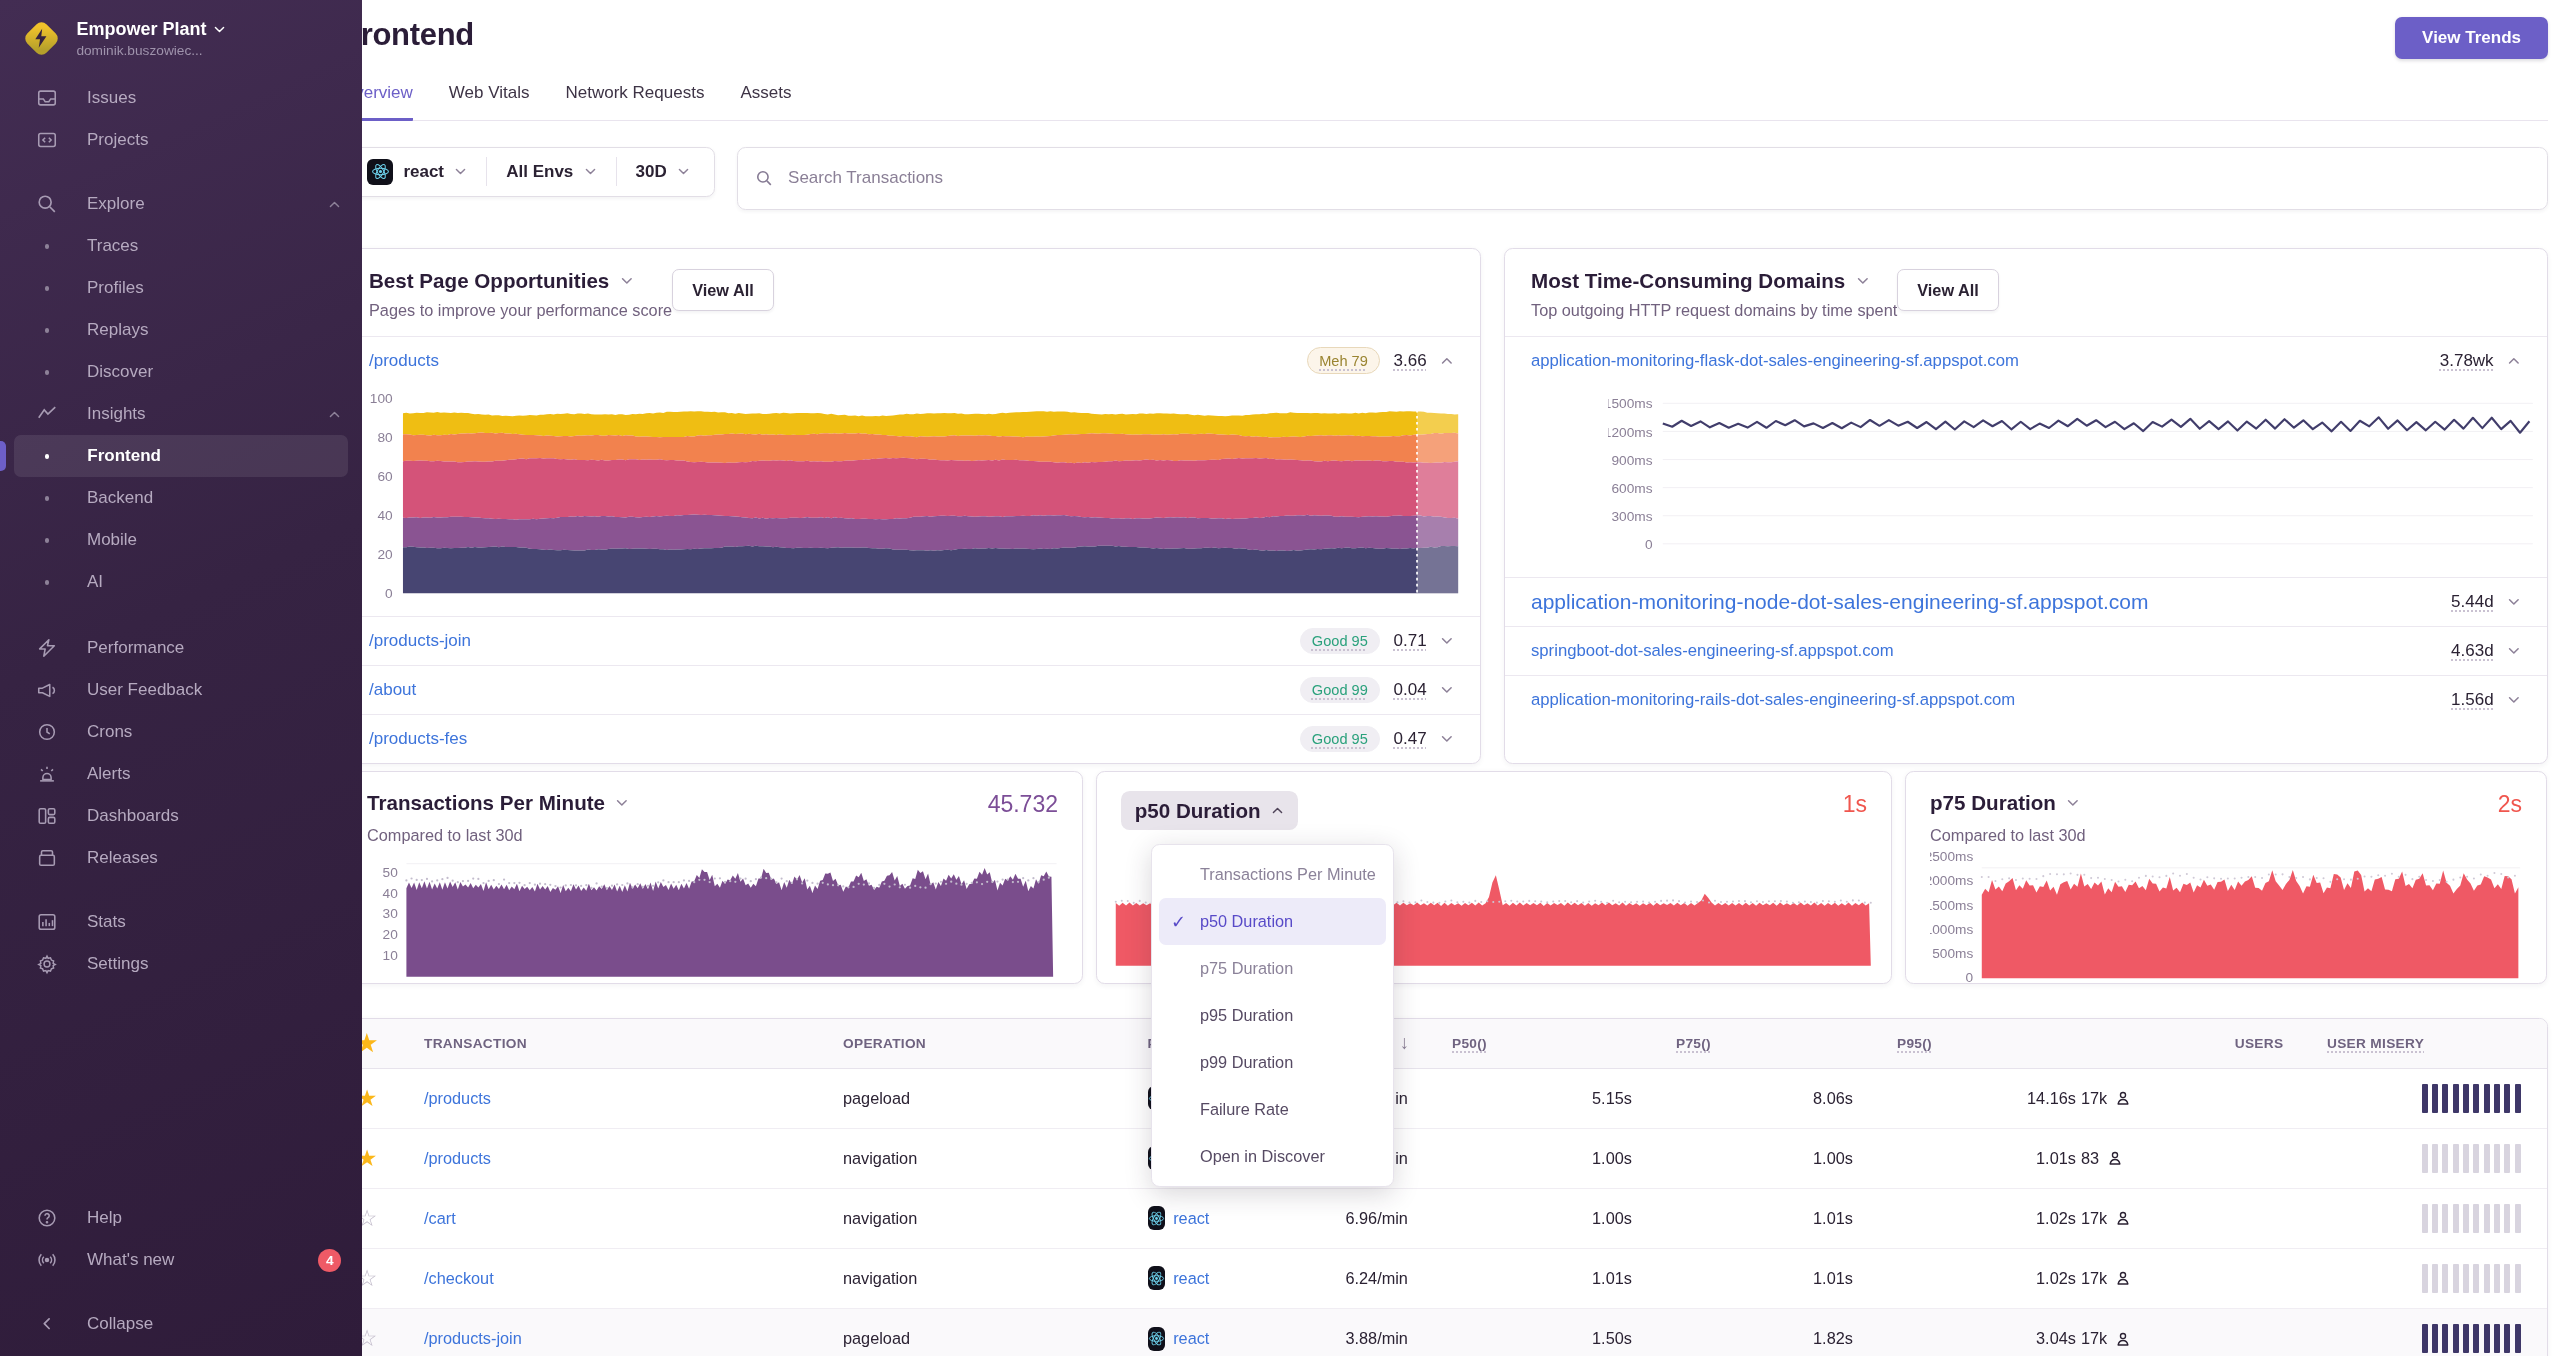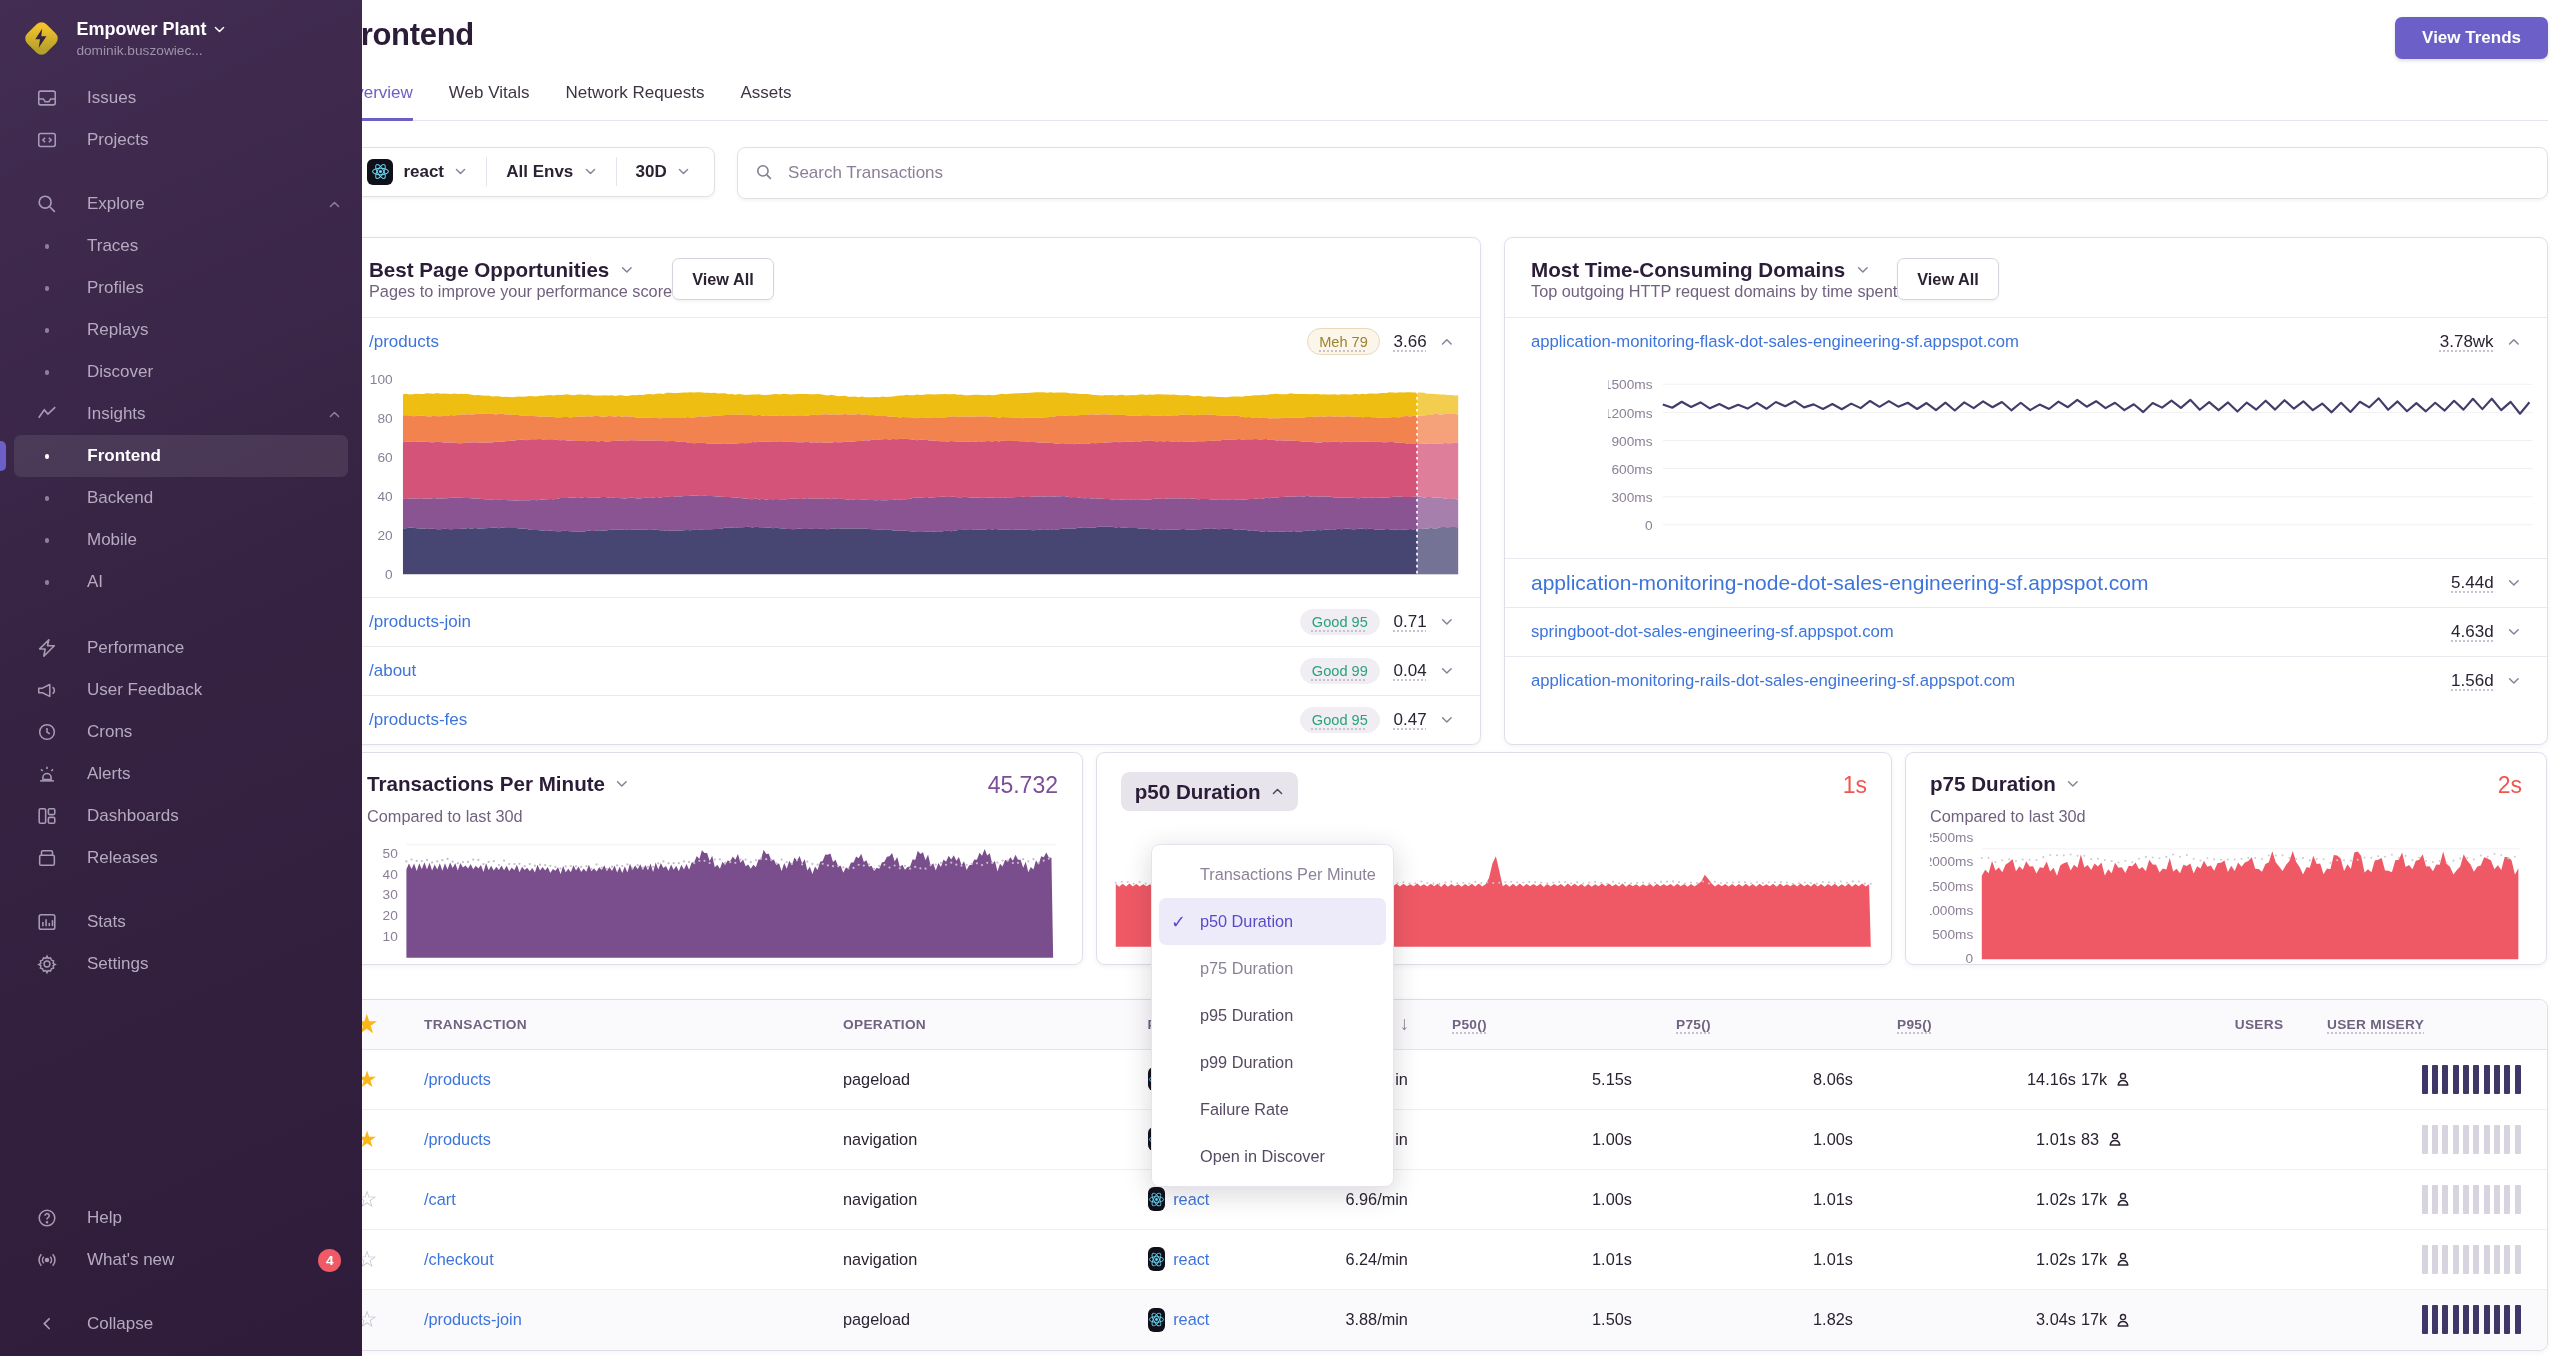--- a/index.html
+++ b/index.html
@@ -45,29 +45,29 @@
   .tab{font-size:17px;color:#3E3446;padding-bottom:14.6px;cursor:pointer}
   .tab.active{color:#6C5FC7;border-bottom:3.4px solid #6C5FC7;margin-bottom:-0.9px;border-radius:0.9px}
   .filterbar{display:flex;gap:22px;margin-top:26px}
   .pagefilter{display:flex;align-items:center;background:#fff;border:0.9px solid #E2DEE6;border-radius:8.6px;
     box-shadow:0 1.7px 3.4px rgba(43,34,51,.05);height:50px;padding:0 5.1px}
   .pf-seg{display:flex;align-items:center;gap:10.3px;padding:0 19px;font-size:17px;font-weight:bold;color:#2B2233}
   .pf-sep{width:0.9px;height:29px;background:#E7E3EC}
   .pf-chev{color:#8D8198}
   .react-chip{width:26px;height:26px;border-radius:6px;background:#10101A;display:flex;align-items:center;justify-content:center}
   .search{flex:1;display:flex;align-items:center;gap:12px;border:0.9px solid #E2DEE6;border-radius:8.6px;
-    height:52px;padding:0 17px;box-shadow:0 1.7px 3.4px rgba(43,34,51,.05)}
+    height:63px;padding:0 17px;box-shadow:0 1.7px 3.4px rgba(43,34,51,.05)}
   .search input{border:0;outline:0;flex:1;font-size:17px;font-family:inherit;color:#2B2233;background:transparent}
   .search input::placeholder{color:#8A7F96}
 
   .card{background:#fff;border:0.9px solid #E2DCE8;border-radius:8.6px;box-shadow:0 1.7px 5.1px rgba(43,34,51,.05)}
   .row1{display:grid;grid-template-columns:1139px 1fr;gap:23px;margin-top:38px}
   .card-head{display:flex;justify-content:flex-start;align-items:flex-start;padding:20.6px 26px 15.4px}
   .card-title{display:flex;align-items:center;gap:10.3px;font-size:20.6px;font-weight:bold;color:#2B1D38}
-  .card-sub{font-size:16.3px;color:#71617E;margin-top:0}
+  .card-sub{font-size:16.3px;color:#71617E;margin-top:8px}
   .btn-secondary{background:#fff;border:0.9px solid #D8D2DE;border-radius:6.9px;padding:10.3px 19px;font-size:16.3px;
     font-weight:bold;color:#2B2233;box-shadow:0 1.7px 2.6px rgba(43,34,51,.05);font-family:inherit;cursor:pointer}
   .panel-row{display:flex;justify-content:space-between;align-items:center;height:49px;padding:0 26px;
     border-top:0.9px solid #ECE8F0}
   .panel-row .left{font-size:17px;color:#3D74DB}
   .panel-row .right{display:flex;align-items:center;gap:13.7px}
   .val{font-size:17px;color:#2B2233}
   .u-dot{text-decoration:underline dotted;text-decoration-color:#C9C1D1;text-decoration-thickness:1.7px;text-underline-offset:4.3px}
   .chev-grey{color:#8D8198}
   .opp-badge{font-size:14.6px;padding:4.3px 11px;border-radius:17px;white-space:nowrap}

